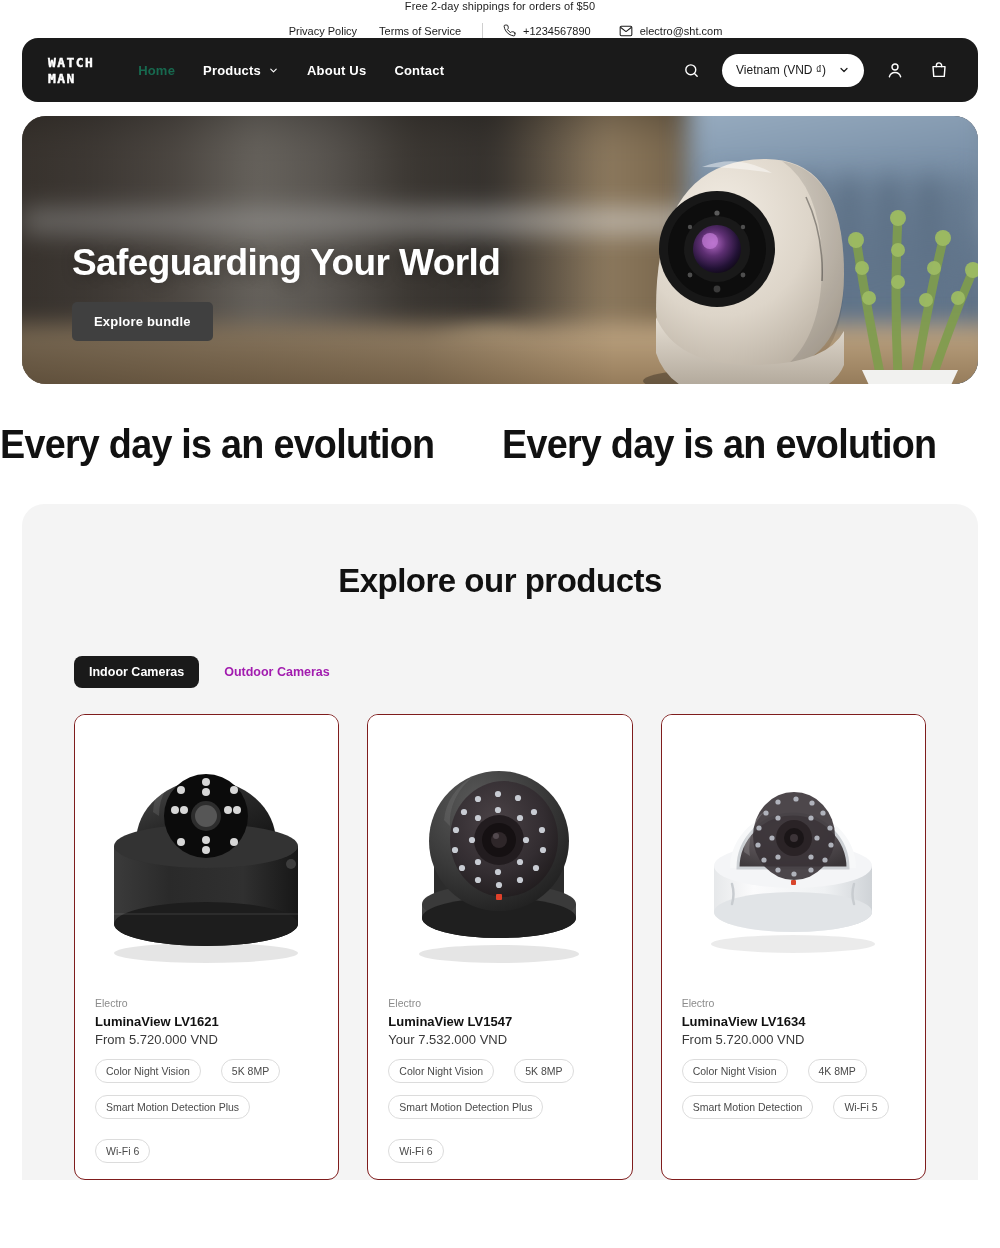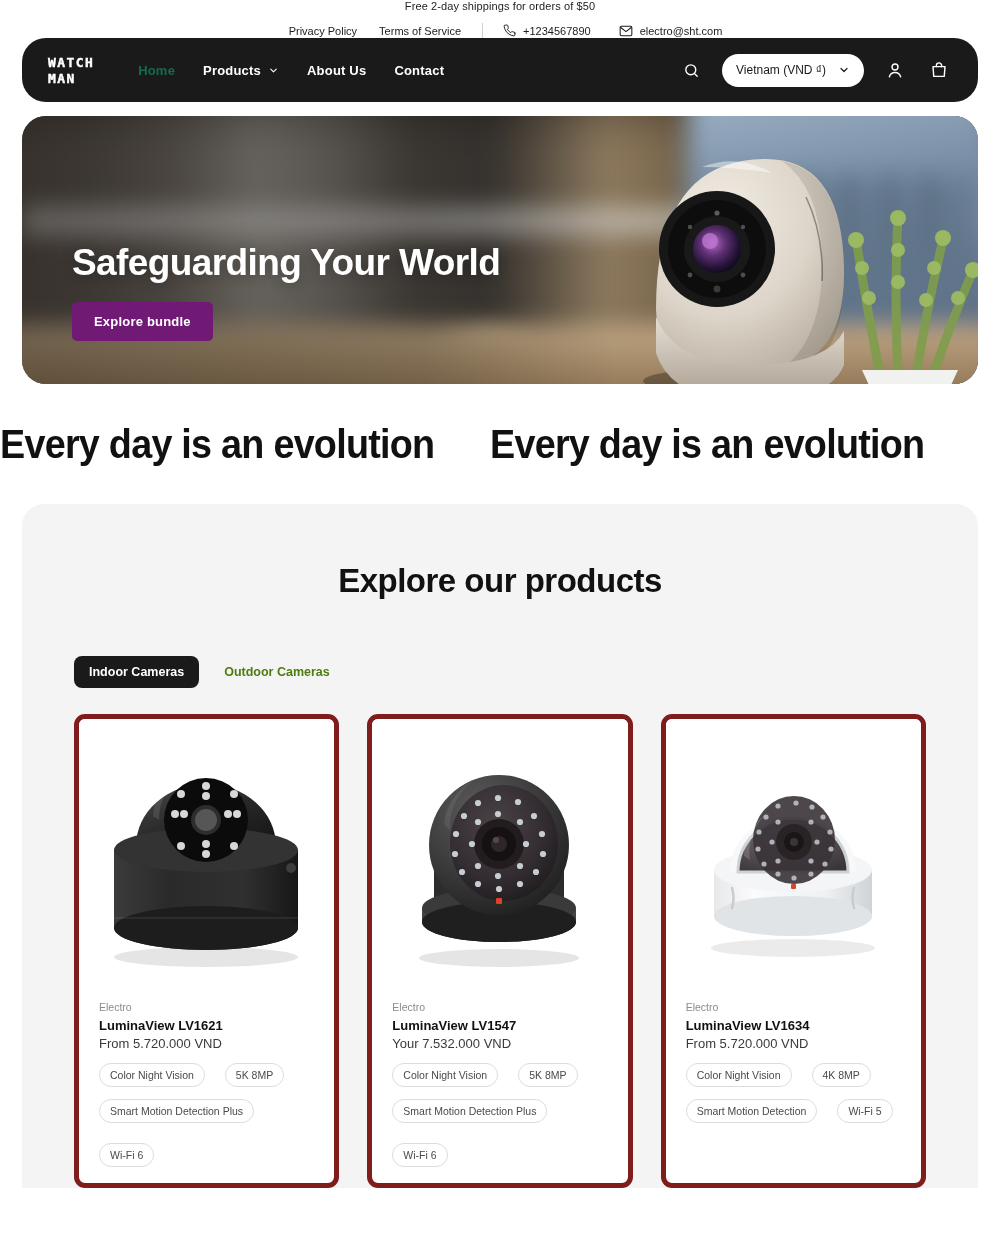--- a/index.html
+++ b/index.html
@@ -30,21 +30,21 @@
     display: flex; align-items: center; gap: 7px;
     padding: 0 0 0 10px; font-size: 11px; color: #1c1c1c;
     text-decoration: none;
   }
   .announce-contact + .announce-contact { margin-left: 18px; }
   .ic { display: inline-flex; align-items: center; justify-content: center; }
 
   
   .header-wrap { padding: 0 22px; }
   .navbar {
-    height: 64px; background: #1a1a1a; border-radius: 24px;
+    height: 64px; background: #1a1a1a; border-radius: 16px;
     display: flex; align-items: center; padding: 0 26px;
   }
   .logo {
     color: #fff;
     font-family: "DejaVu Sans Mono", monospace;
     font-weight: 700; font-size: 13px; line-height: 13px;
     letter-spacing: 1.4px;
     text-transform: uppercase;
     cursor: pointer;
     margin-right: 44px;
@@ -121,36 +121,36 @@
     position: absolute; inset: 0;
     background: linear-gradient(90deg, rgba(20,18,16,.42) 0%, rgba(20,18,16,.26) 42%, rgba(20,18,16,0) 62%);
   }
   .hero-content { position: absolute; left: 50px; top: 126px; z-index: 5; }
   .hero-title {
     color: #fff; font-size: 37px; font-weight: 700; letter-spacing: -.6px;
     text-shadow: 0 2px 14px rgba(0,0,0,.28);
   }
   .hero-btn {
     margin-top: 18px; display: inline-block;
-    background: #701a75; color: #fff;
+    background: #404040; color: #fff;
     font-size: 13px; font-weight: 700; letter-spacing: .2px;
     padding: 12px 22px; border-radius: 5px; border: 0;
     cursor: pointer; font-family: inherit;
   }
 
   
   .hero-cam { position: absolute; right: 118px; bottom: -10px; width: 250px; height: 285px; z-index: 3; }
   .plant { position: absolute; right: -10px; bottom: -10px; width: 160px; height: 230px; z-index: 4; }
 
   
   .marquee {
     height: 120px; display: flex; align-items: center; overflow: hidden;
     white-space: nowrap; background: #fff;
   }
-  .marquee-track { display: flex; gap: 18px; padding-left: 0; }
+  .marquee-track { display: flex; gap: 30px; padding-left: 0; }
   .marquee-item {
     font-size: 41px; font-weight: 700; color: #111;
     letter-spacing: -.8px;
     transform: scaleX(.92);
     transform-origin: left center;
   }
 
   
   .products-wrap { padding: 0 22px; }
   .products {
@@ -159,28 +159,28 @@
     min-height: 628px;
   }
   .products-title {
     text-align: center; font-size: 33px; font-weight: 700;
     color: #111; letter-spacing: -.5px;
   }
   .tabs { display: flex; align-items: center; gap: 10px; margin-top: 56px; }
   .tab {
     font-size: 12.5px; font-weight: 600; padding: 9px 15px;
     border-radius: 8px; cursor: pointer; border: 0; background: none;
-    color: #4d7c0f; font-family: inherit;
+    color: #a21caf; font-family: inherit;
   }
   .tab.active { background: #1a1a1a; color: #fff; }
 
   .cards { display: flex; gap: 28px; margin-top: 26px; }
   .card {
     flex: 1; background: #fff; border-radius: 11px;
-    border: 5px solid #7f1d1d; padding: 0 0 16px;
+    border: 1px solid #7f1d1d; padding: 0 0 16px;
     overflow: hidden;
   }
   .card-media {
     height: 282px; display: flex; align-items: center; justify-content: center;
     background: #fff;
   }
   .card-body { padding: 0 20px; }
   .card-vendor { font-size: 10.5px; color: #8b8b8b; }
   .card-name { font-size: 13px; font-weight: 700; color: #111; margin-top: 5px; }
   .card-price { font-size: 13px; color: #3a3a3a; margin-top: 3px; }

